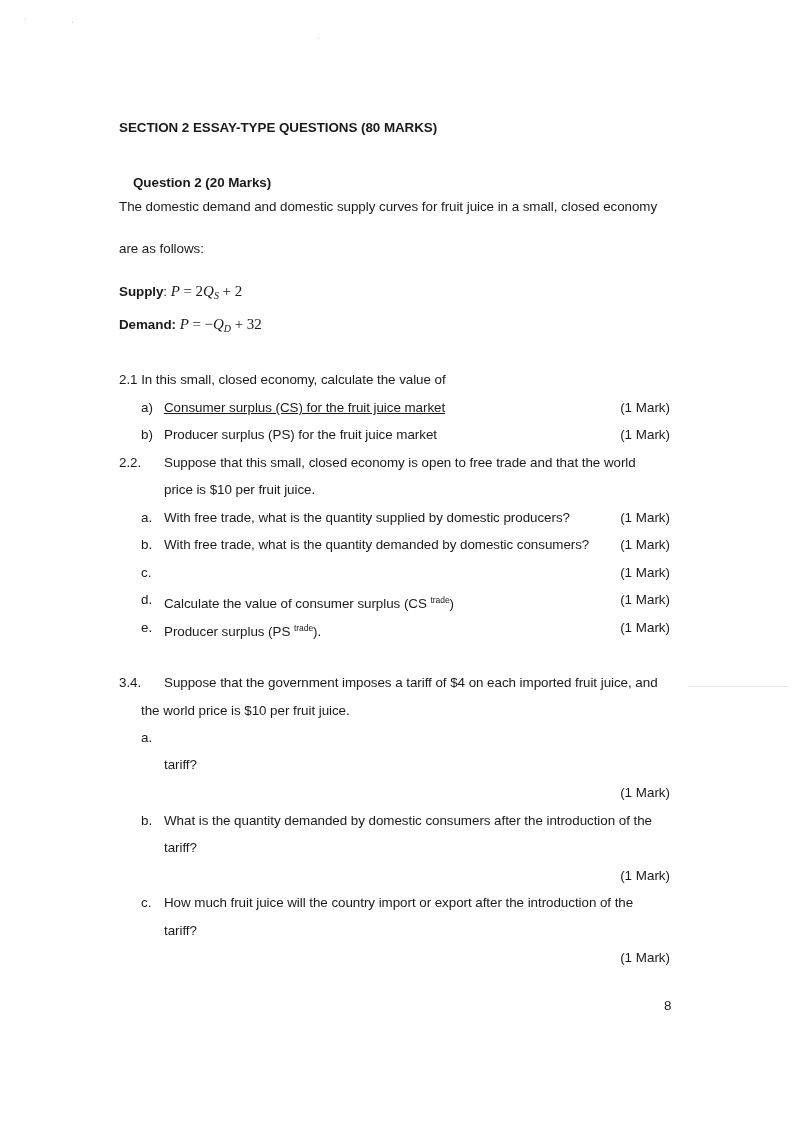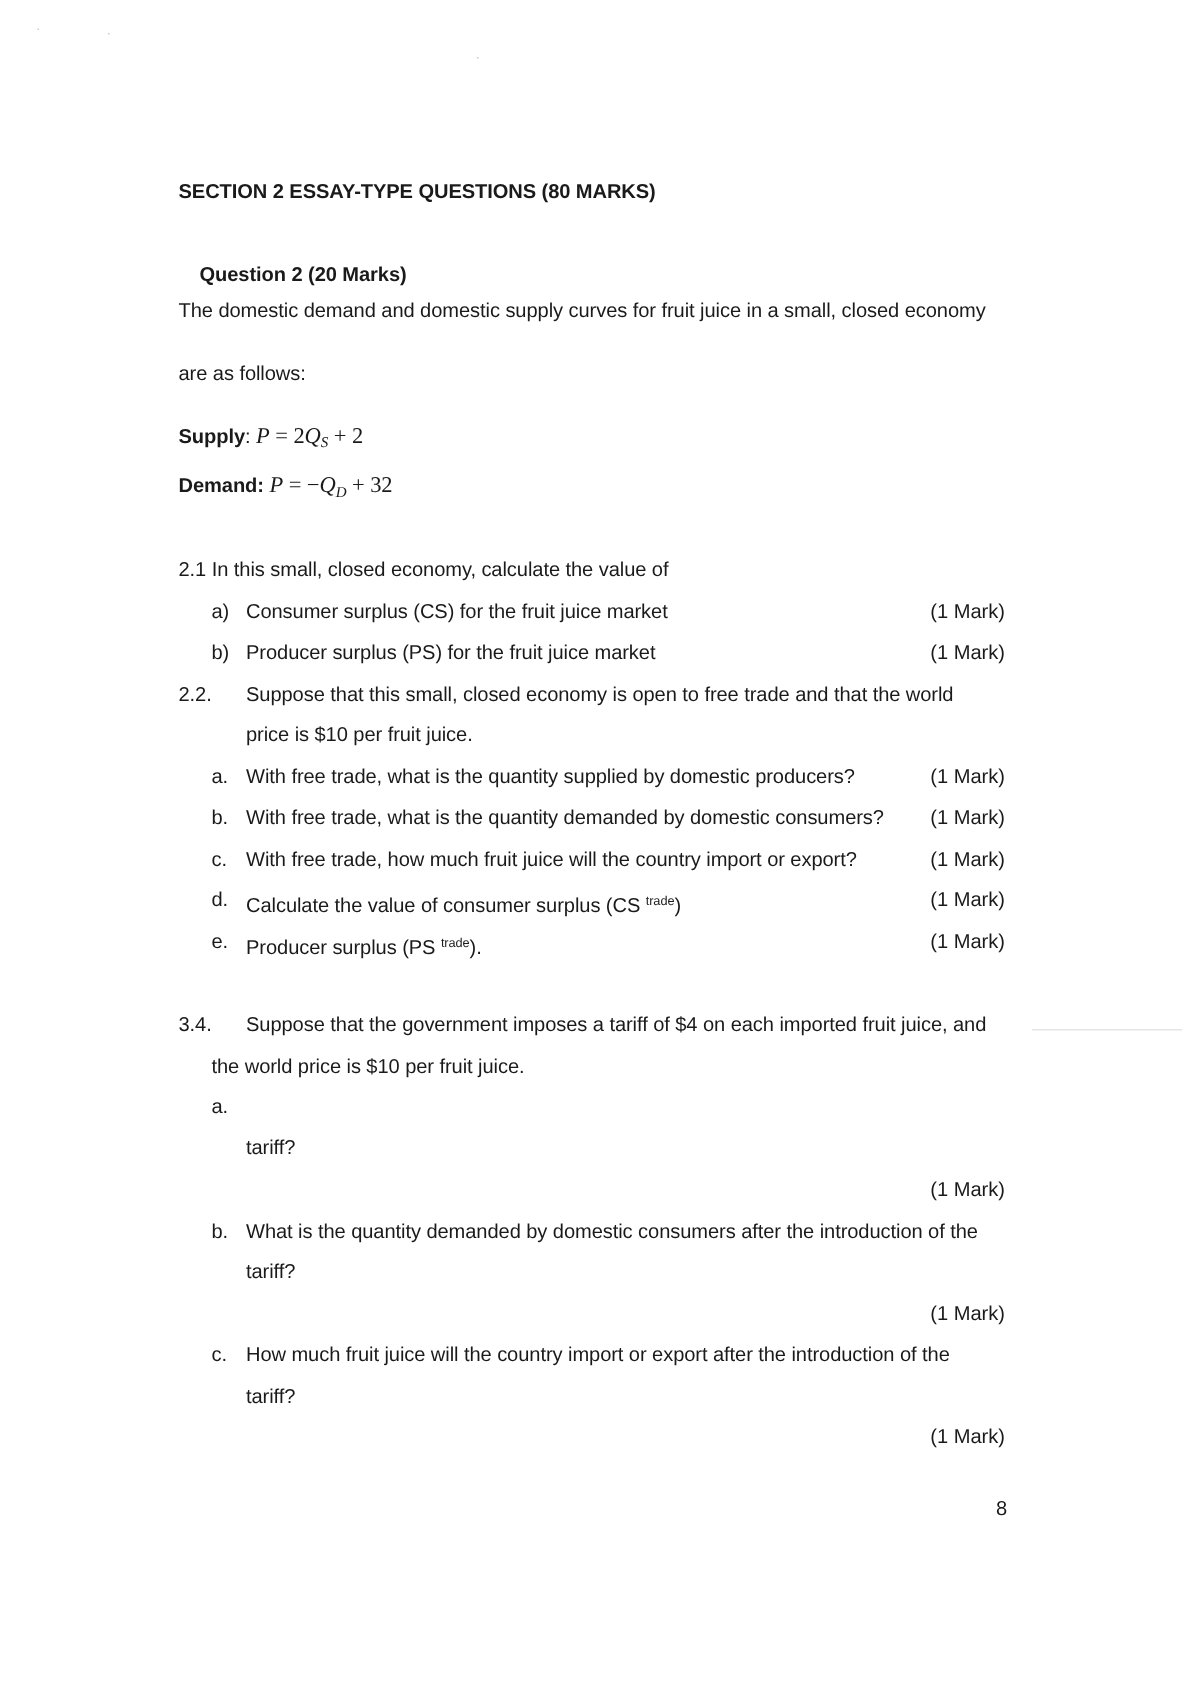--- a/index.html
+++ b/index.html
@@ -36,40 +36,39 @@
     <span class="bold">Supply</span><span>:</span>
     <span class="math"><i>P</i><span> = 2</span><i>Q</i><sub>S</sub><span> + 2</span></span>
   </div>
   <div class="line" style="left:119px;top:315px;">
     <span class="bold">Demand:</span>
     <span class="math"><i>P</i><span> = −</span><i>Q</i><sub>D</sub><span> + 32</span></span>
   </div>
 
   <div class="line" style="left:119px;top:371px;">2.1 In this small, closed economy, calculate the value of</div>
   <div class="line" style="left:141px;top:399px;">a)</div>
-  <div class="line" style="left:164px;top:399px;">Consumer surplus (CS) for the fruit juice market</div>
+  <div class="line" style="left:164px;top:399px;text-decoration:underline;">Consumer surplus (CS) for the fruit juice market</div>
   <div class="mark" style="top:399px;">(1 Mark)</div>
   <div class="line" style="left:141px;top:426px;">b)</div>
   <div class="line" style="left:164px;top:426px;">Producer surplus (PS) for the fruit juice market</div>
   <div class="mark" style="top:426px;">(1 Mark)</div>
 
   <div class="line" style="left:119px;top:454px;">2.2.</div>
   <div class="line" style="left:164px;top:454px;">Suppose that this small, closed economy is open to free trade and that the world</div>
   <div class="line" style="left:164px;top:481px;">price is $10 per fruit juice.</div>
 
   <div class="line" style="left:141px;top:509px;">a.</div>
   <div class="line" style="left:164px;top:509px;">With free trade, what is the quantity supplied by domestic producers?</div>
   <div class="mark" style="top:509px;">(1 Mark)</div>
 
   <div class="line" style="left:141px;top:536px;">b.</div>
   <div class="line" style="left:164px;top:536px;">With free trade, what is the quantity demanded by domestic consumers?</div>
   <div class="mark" style="top:536px;">(1 Mark)</div>
 
   <div class="line" style="left:141px;top:564px;">c.</div>
-  <div class="line" style="left:164px;top:564px;">With free trade, how much fruit juice will the country import or export?</div>
   <div class="mark" style="top:564px;">(1 Mark)</div>
 
   <div class="line" style="left:141px;top:591px;">d.</div>
   <div class="line" style="left:164px;top:591px;"><span>Calculate the value of consumer surplus (CS </span><sup class="tr">trade</sup><span>)</span></div>
   <div class="mark" style="top:591px;">(1 Mark)</div>
 
   <div class="line" style="left:141px;top:619px;">e.</div>
   <div class="line" style="left:164px;top:619px;"><span>Producer surplus (PS </span><sup class="tr">trade</sup><span>).</span></div>
   <div class="mark" style="top:619px;">(1 Mark)</div>
 

